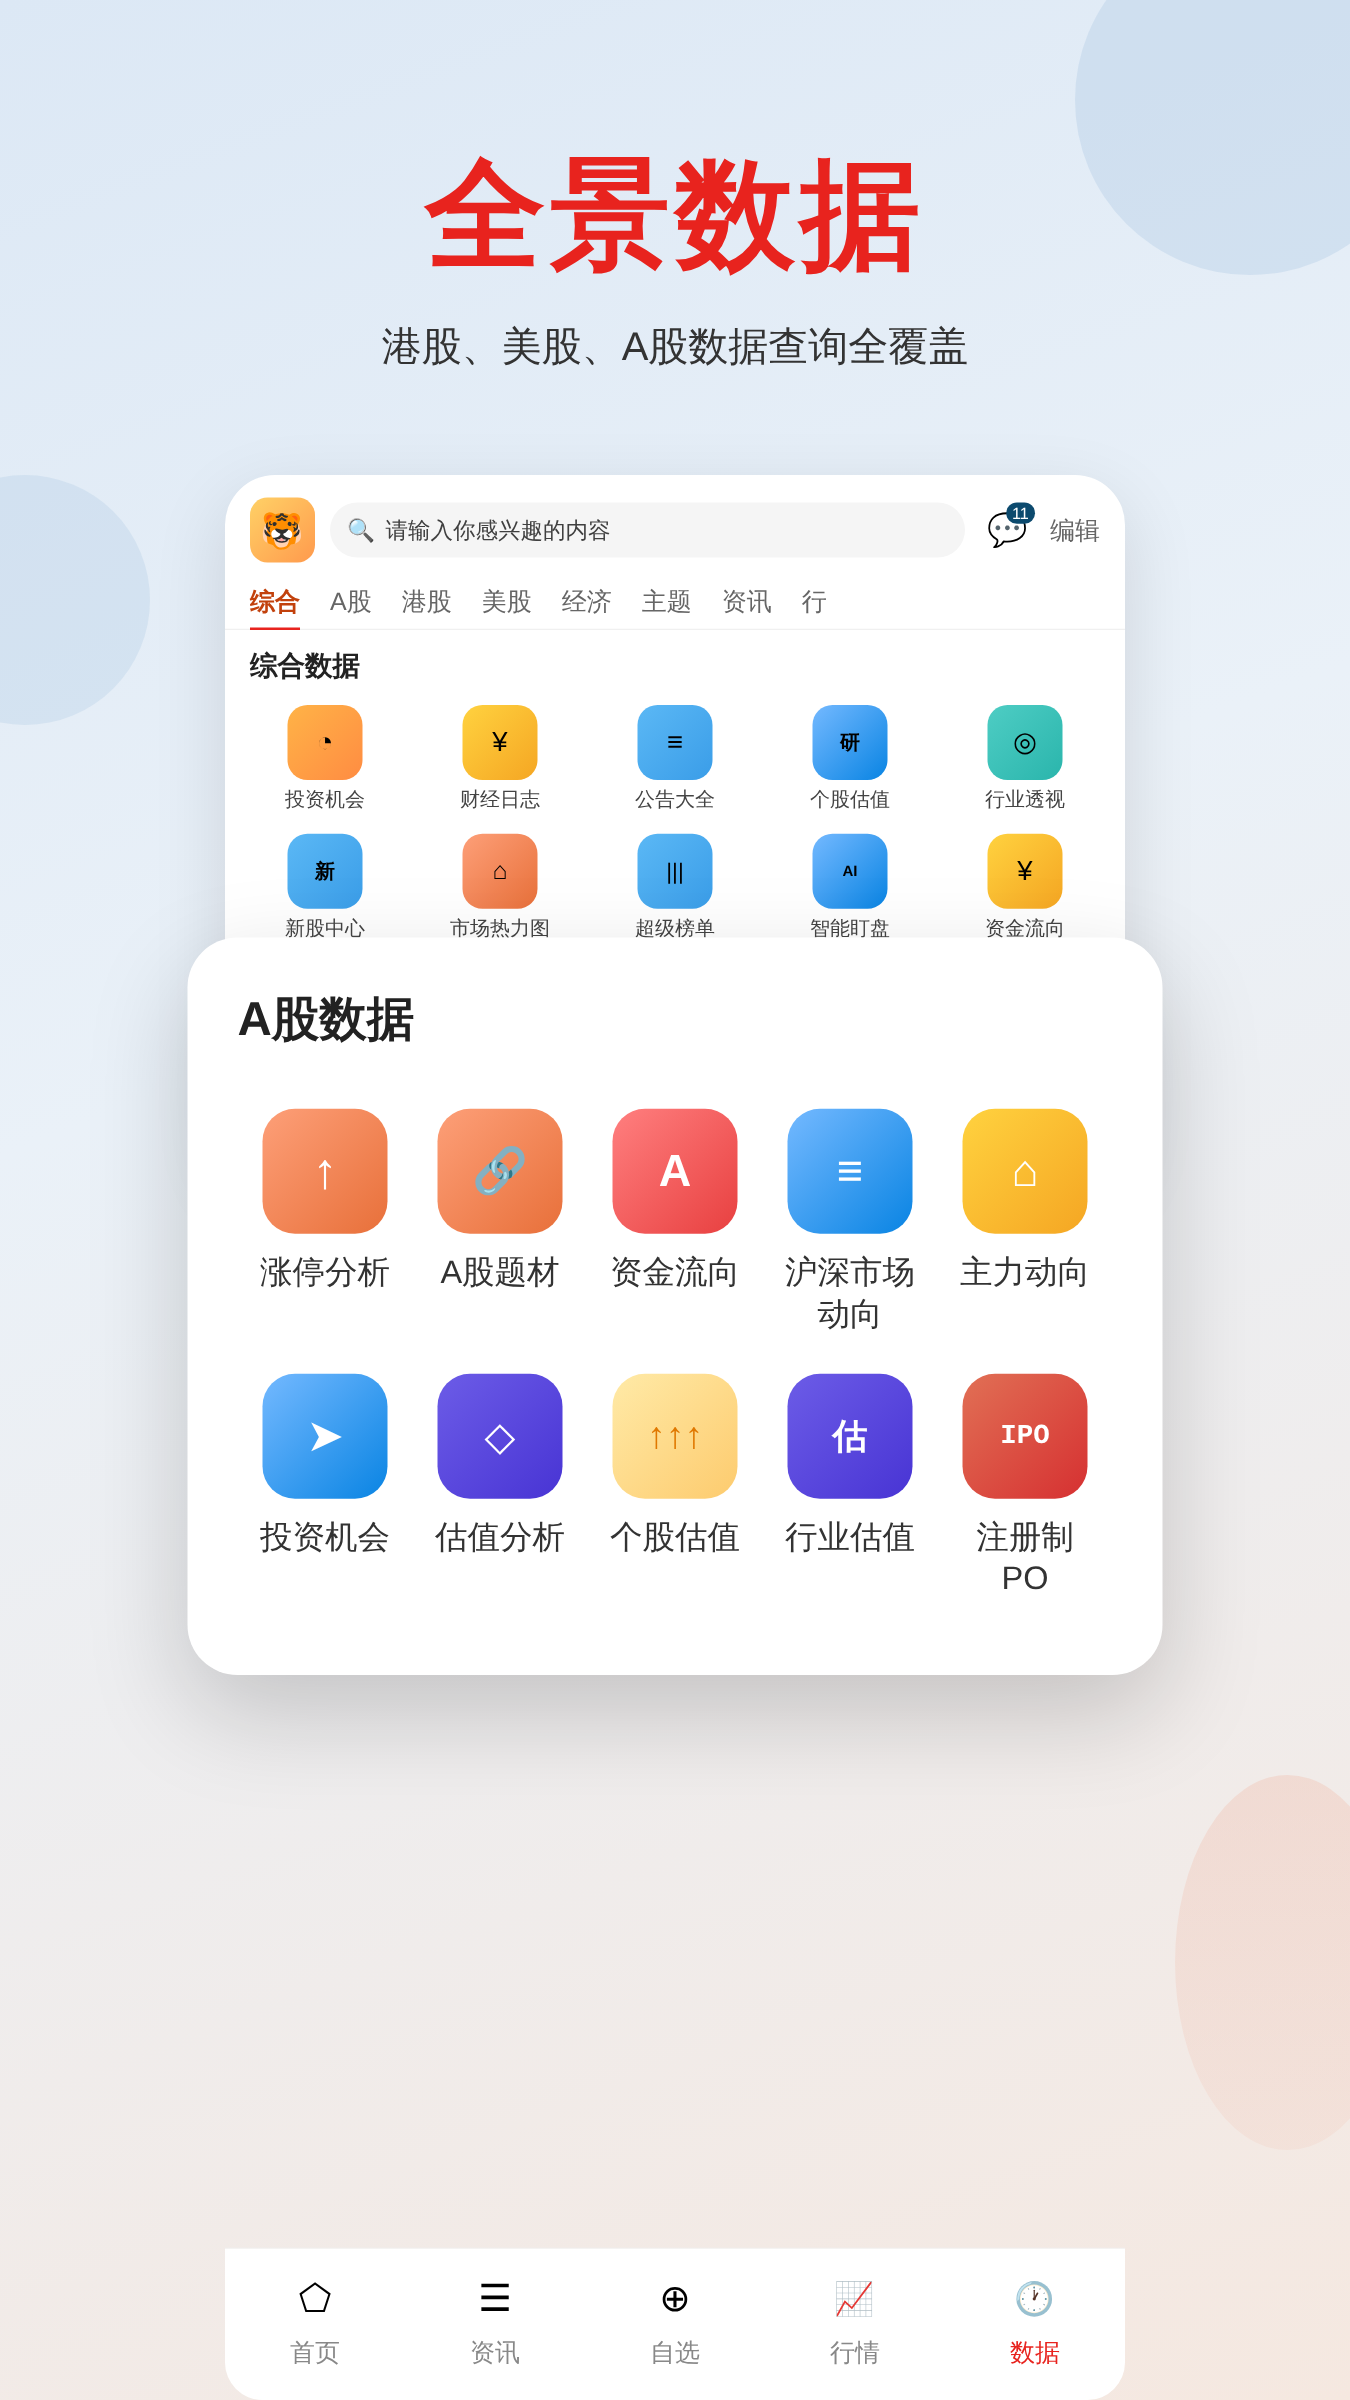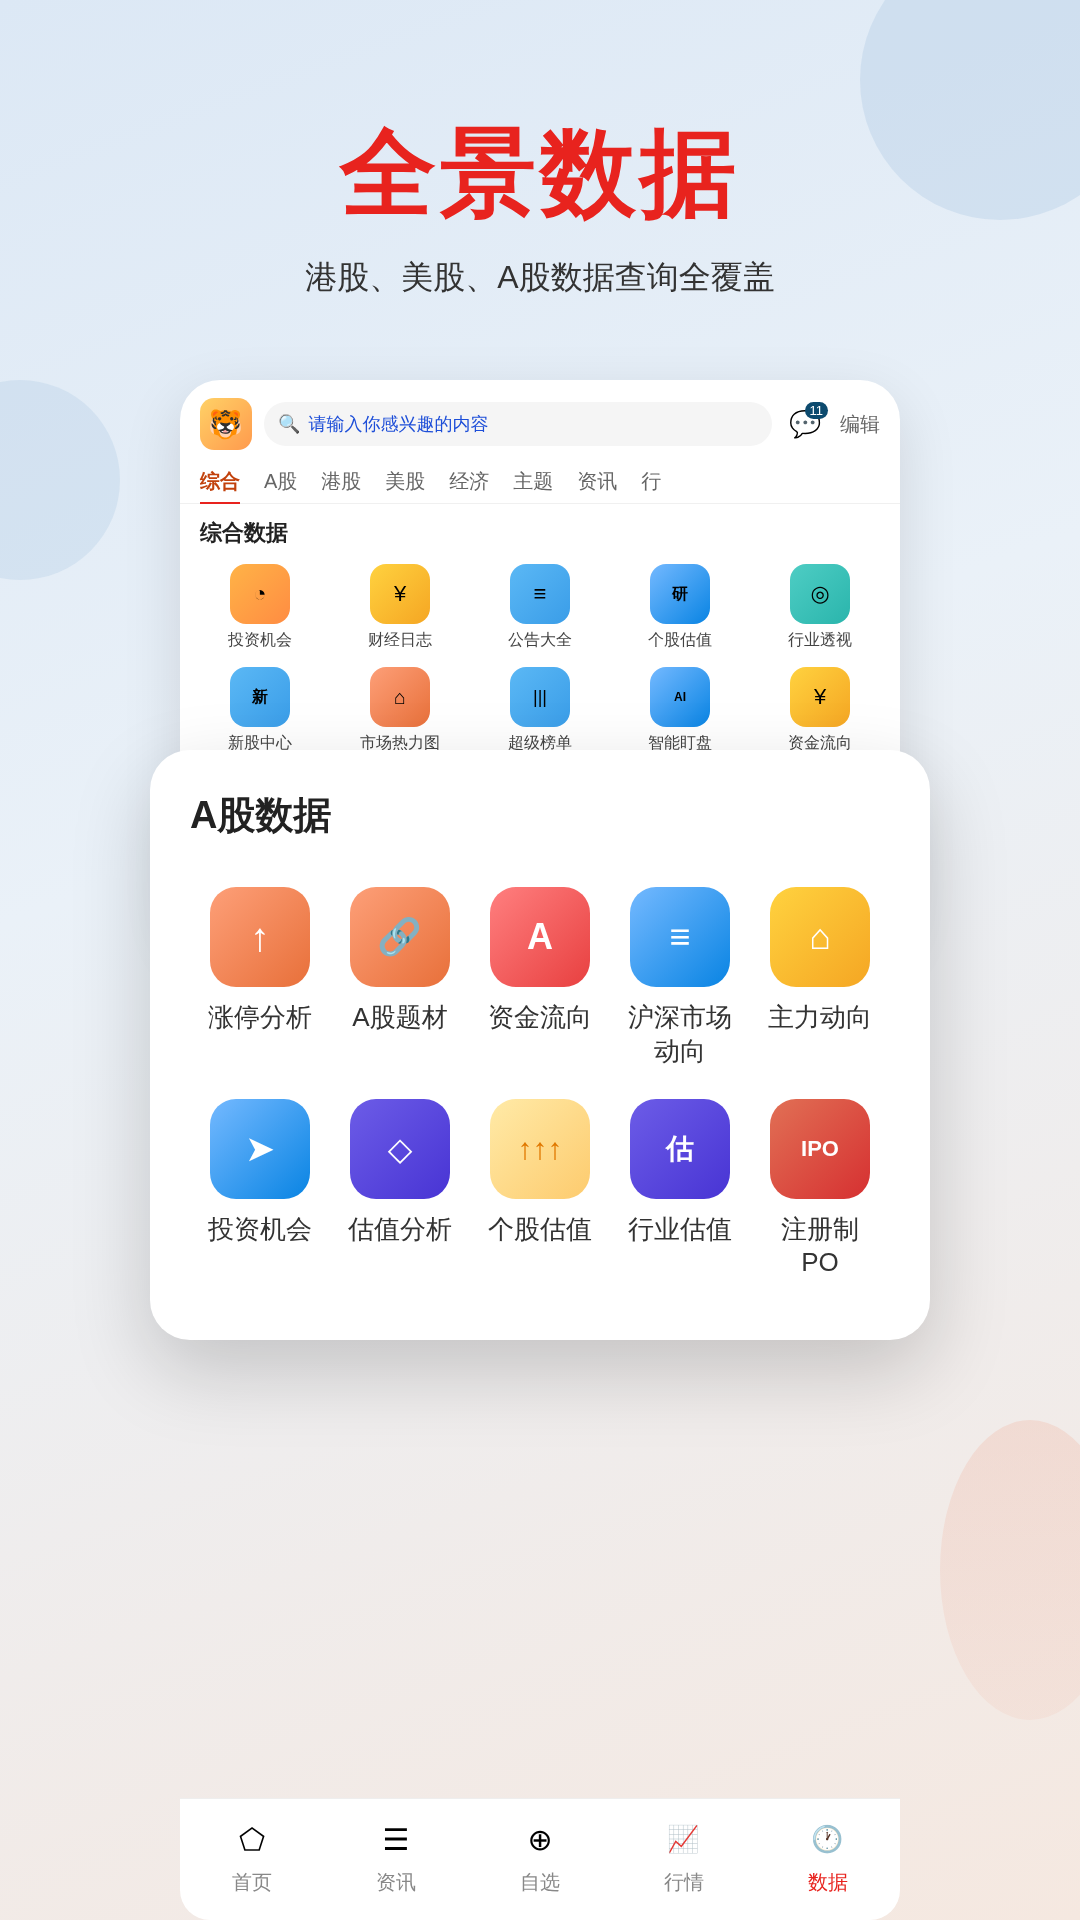--- a/index.html
+++ b/index.html
@@ -102,21 +102,21 @@
       display: flex;
       align-items: center;
       padding: 0 14px;
       gap: 8px;
     }
     .search-icon-inner {
       color: #999;
       font-size: 18px;
     }
     .search-placeholder {
-      color: #1d4ed8;
+      color: #404040;
       font-size: 18px;
     }
     .phone-msg-btn {
       position: relative;
       width: 44px;
       height: 44px;
       display: flex;
       align-items: center;
       justify-content: center;
     }
@@ -489,21 +489,21 @@
       <div class="popup-icon c-amber" style="color:#e07800;font-size:30px;">↑↑↑</div>
       <span class="popup-label">个股估值</span>
     </div>
 
     <div class="popup-item">
       <div class="popup-icon c-indigo" style="color:#fff;font-size:28px;font-weight:700;">估</div>
       <span class="popup-label">行业估值</span>
     </div>
 
     <div class="popup-item">
-      <div class="popup-icon c-rose" style="color:#fff;font-size:22px;font-weight:700;">IPO</div>
+      <div class="popup-icon c-rose" style="color:#fff;font-size:22px;font-weight:700;font-family:Liberation Mono, monospace;">IPO</div>
       <span class="popup-label" style="white-space:pre-line;">注册制
 PO</span>
     </div>
   </div>
 </div>
 
 <div class="bg-phone-section">
   <div class="bg-phone-row">
     <div class="bg-phone-item">
       <div class="bg-icon-sm c-salmon" style="color:#fff;font-size:20px;">↑</div>

